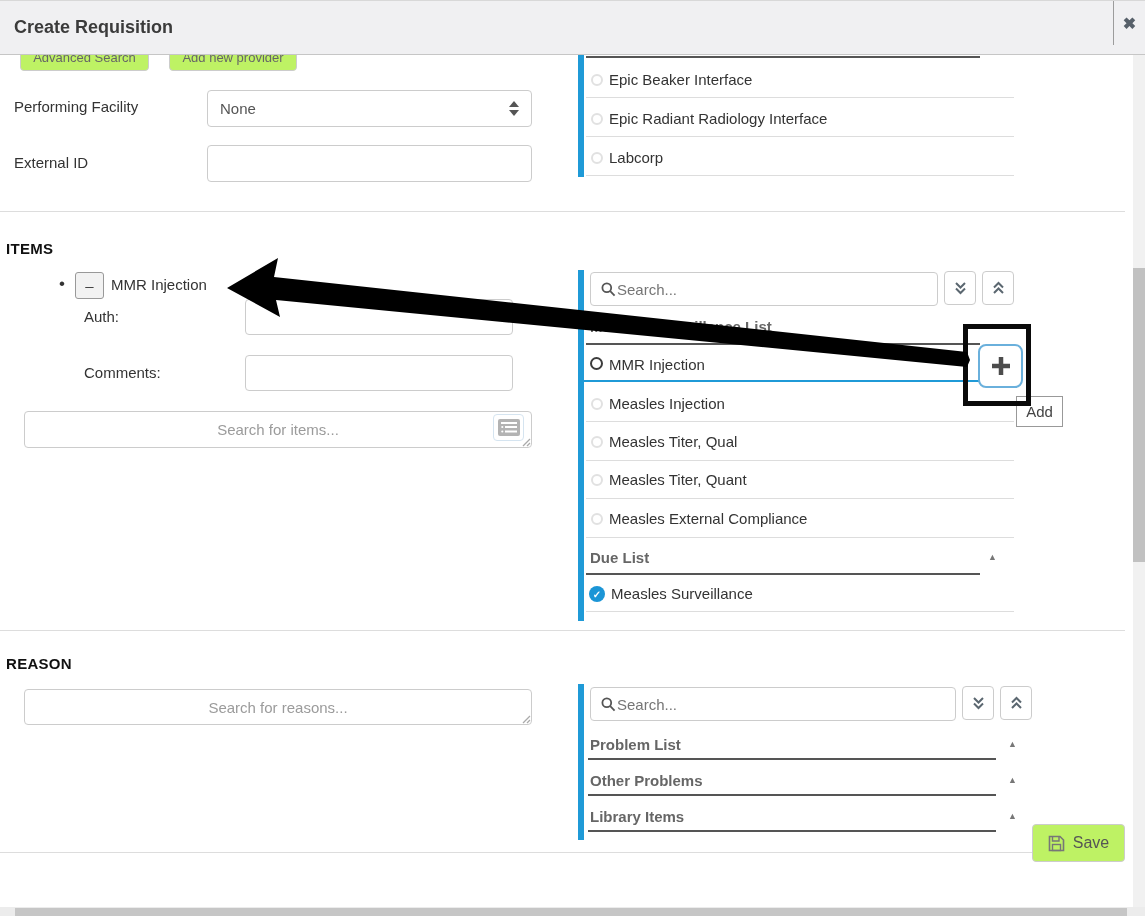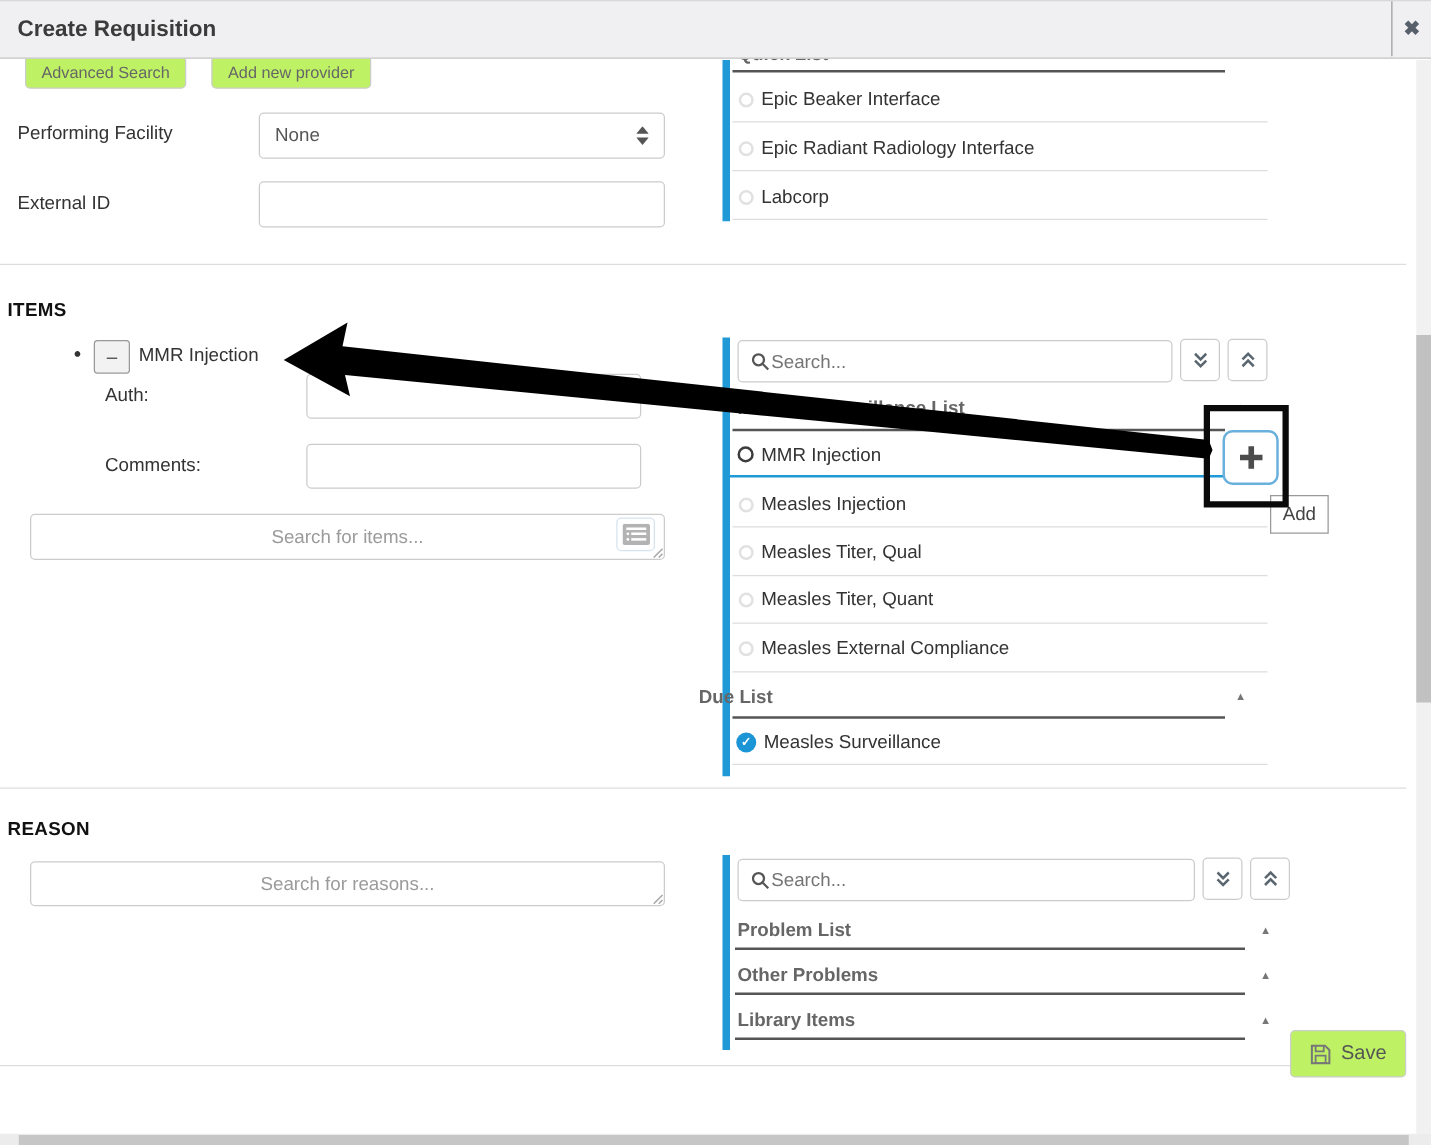--- a/index.html
+++ b/index.html
@@ -1,21 +1,21 @@
 <!DOCTYPE html>
 <html><head>
 <meta charset="utf-8">
 <style>
   * { margin:0; padding:0; box-sizing:border-box; }
   html,body { width:1145px; height:916px; background:#fff; font-family:"Liberation Sans", sans-serif; }
   #stage { position:relative; width:1145px; height:916px; overflow:hidden; background:#fff; }
   .abs { position:absolute; }
 
   
-  .modal-header { left:0; top:2; width:1145px; height:47px; background:#f0f0f2;
+  .modal-header { left:0; top:2; width:1145px; height:55px; background:#f0f0f2;
     border-top:1px solid #d8d8d8; border-bottom:1px solid #c6c6c6; z-index:50; display:flex; align-items:center; }
   .modal-title { font-size:18px; font-weight:bold; color:#3b3b3b; padding-left:14px; }
   .close-btn { position:absolute; right:0; top:0; width:32px; height:44px; border-left:1px solid #9c9c9c;
     display:flex; align-items:center; justify-content:center; cursor:pointer; }
   .close-x { color:#57606a; font-size:16px; font-weight:bold; }
 
   
   .btn { background:#bef264; border:1px solid #ccc; border-radius:4px; color:#666; font-size:13px;
     display:flex; align-items:center; justify-content:center; cursor:pointer; }
   .field-label { font-size:15px; color:#333; }
@@ -171,21 +171,21 @@
   <div class="abs row-sep" style="left:586px; top:460px; width:428px;"></div>
 
   <div class="abs radio light" style="left:591px; top:474px;"></div>
   <div class="abs item-label" style="left:609px; top:471px;">Measles Titer, Quant</div>
   <div class="abs row-sep" style="left:586px; top:498px; width:428px;"></div>
 
   <div class="abs radio light" style="left:591px; top:513px;"></div>
   <div class="abs item-label" style="left:609px; top:510px;">Measles External Compliance</div>
   <div class="abs row-sep" style="left:586px; top:537px; width:428px;"></div>
 
-  <div class="abs group-header" style="left:559px; top:549px;">Due List</div>
+  <div class="abs group-header" style="left:590px; top:549px;">Due List</div>
   <div class="abs caret" style="left:988px; top:552px;">▲</div>
   <div class="abs group-underline" style="left:586px; top:573px; width:394px;"></div>
 
   <div class="abs check-circle" style="left:589px; top:586px;">✓</div>
   <div class="abs item-label" style="left:611px; top:585px;">Measles Surveillance</div>
   <div class="abs row-sep" style="left:586px; top:611px; width:428px;"></div>
 
   <div class="abs divider" style="left:0; top:630px; width:1125px;"></div>
 
   <div class="abs section-title" style="left:6px; top:655px;">REASON</div>

